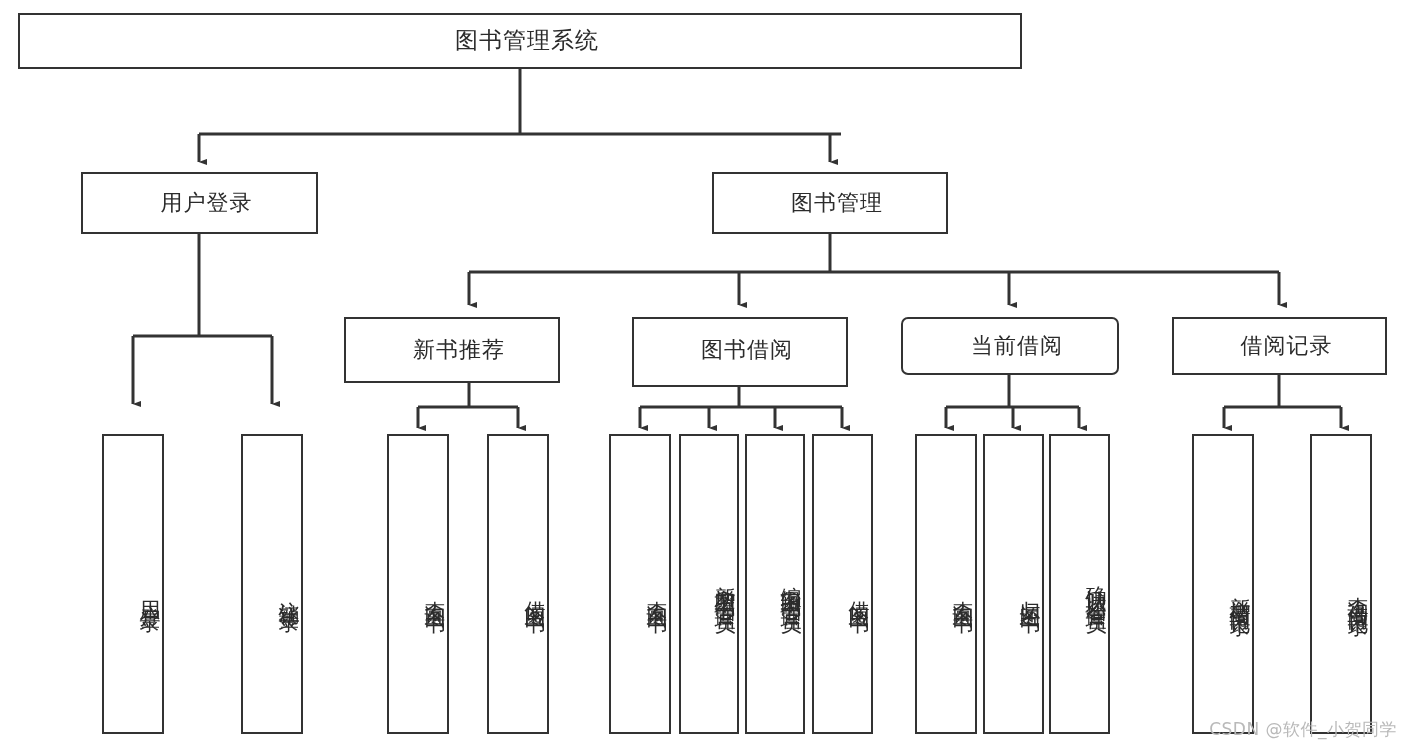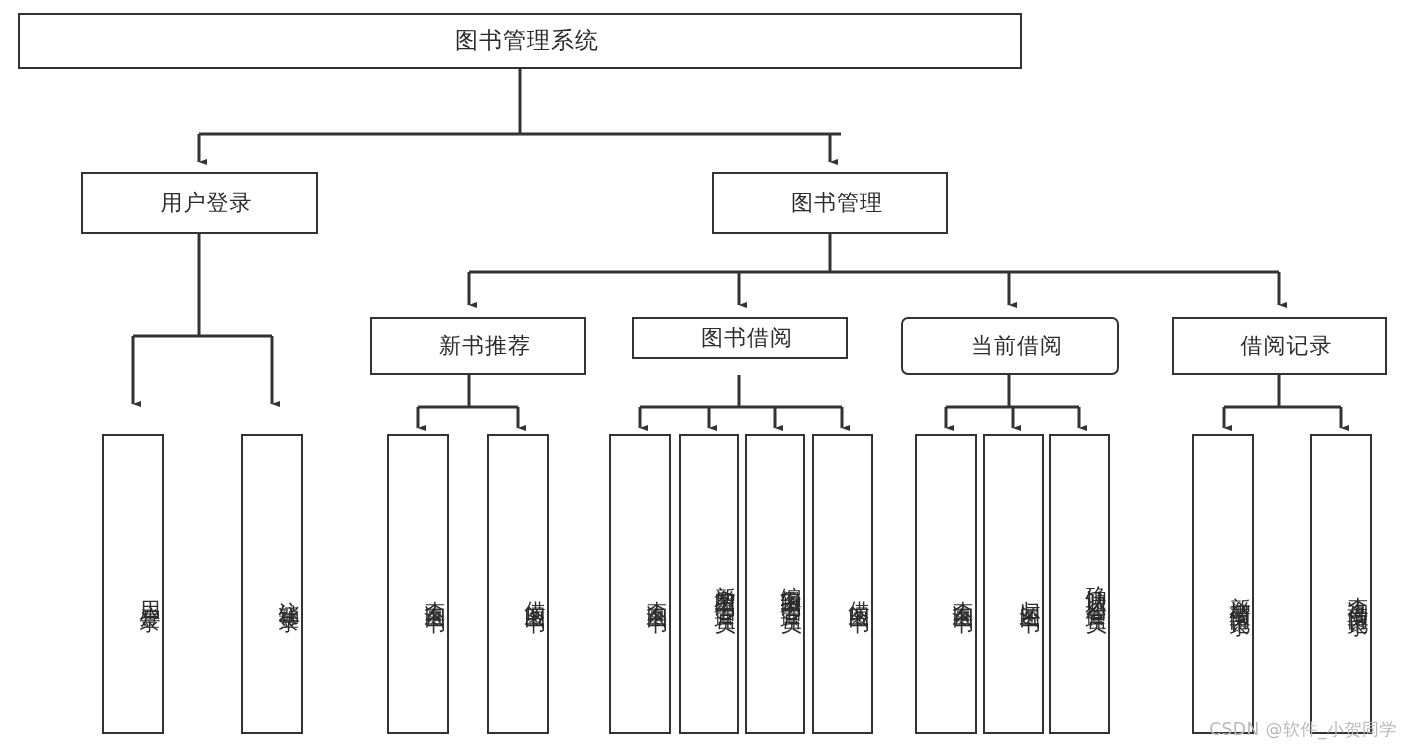--- a/index.html
+++ b/index.html
@@ -146,25 +146,25 @@
   </div>
 
   <div class="node node-h" style="left:81px; top:172px; width:237px; height:62px;">
     <span class="node-label">用户登录</span>
   </div>
 
   <div class="node node-h" style="left:712px; top:172px; width:236px; height:62px;">
     <span class="node-label">图书管理</span>
   </div>
 
-  <div class="node node-h" style="left:370px; top:317px; width:216px; height:58px;align-items:center;">
+  <div class="node node-h" style="left:344px; top:317px; width:216px; height:66px;align-items:center;">
     <span class="node-label">新书推荐</span>
   </div>
 
-  <div class="node node-h" style="left:632px; top:317px; width:216px; height:42px;">
+  <div class="node node-h" style="left:632px; top:317px; width:216px; height:70px;font-family:Liberation Mono, monospace;">
     <span class="node-label">图书借阅</span>
   </div>
 
   <div class="node node-h" style="left:901px; top:317px; width:218px; height:58px;border-radius:7px;">
     <span class="node-label">当前借阅</span>
   </div>
 
   <div class="node node-h" style="left:1172px; top:317px; width:215px; height:58px;">
     <span class="node-label">借阅记录</span>
   </div>

